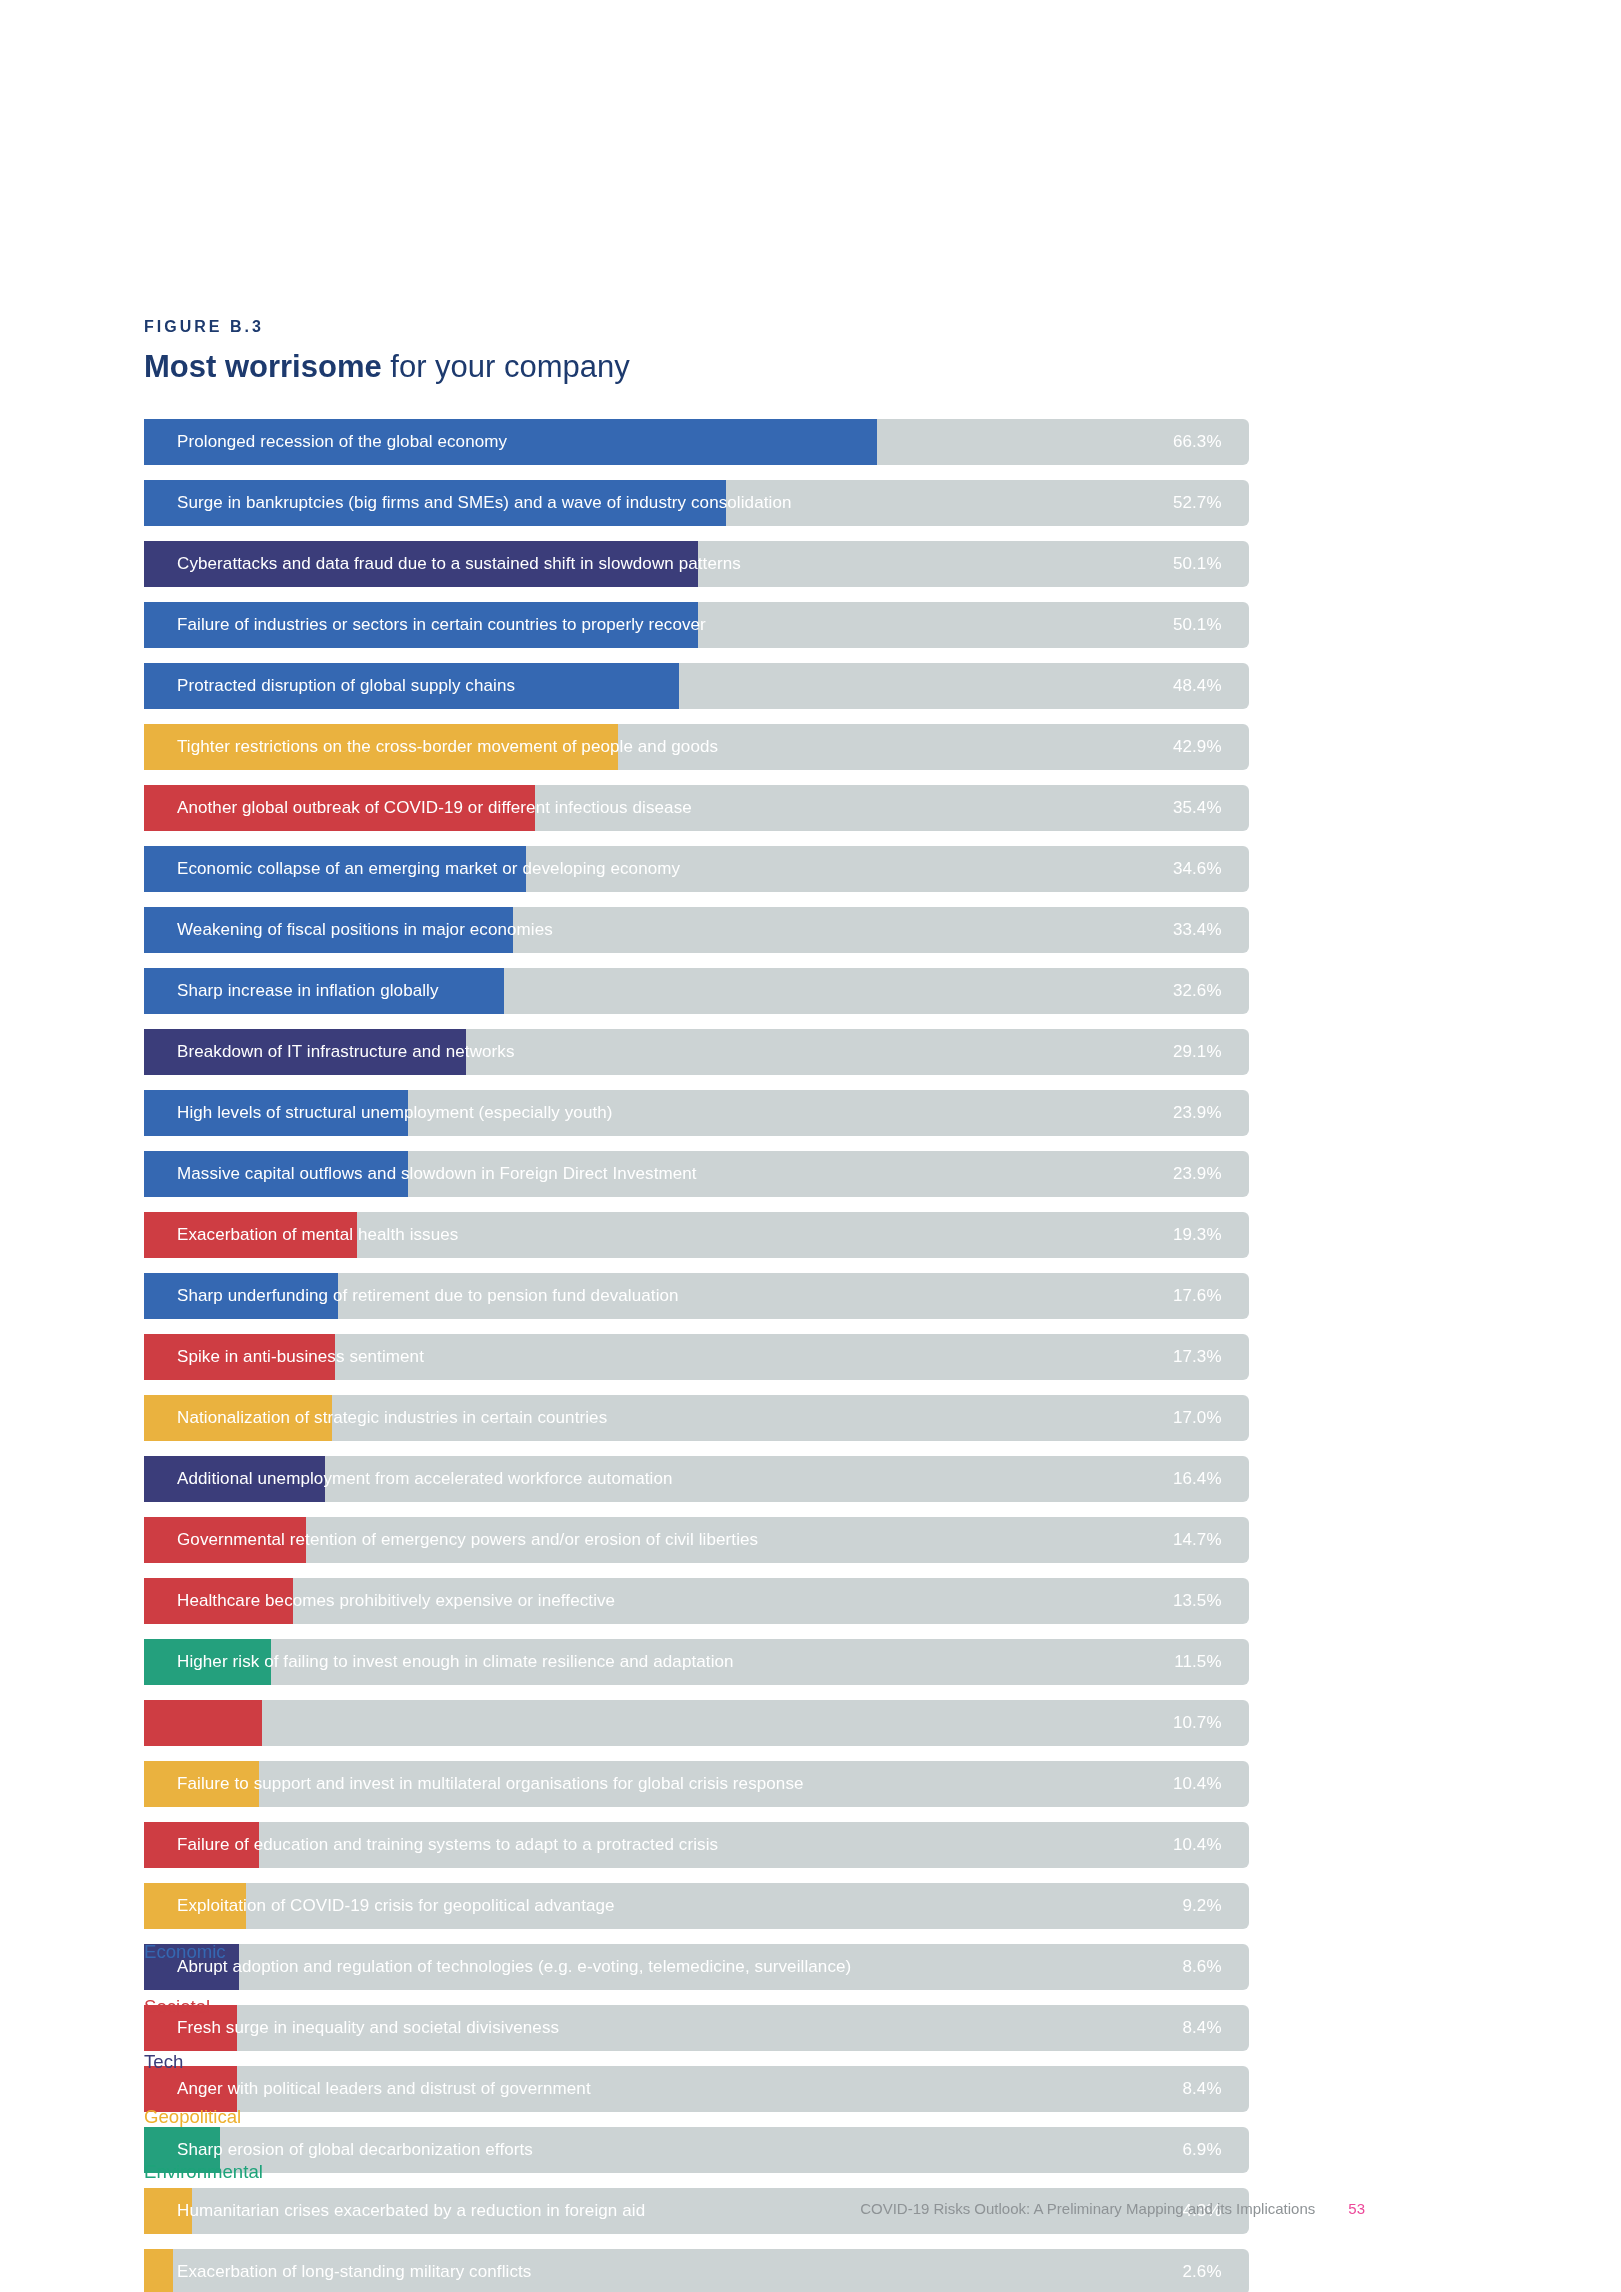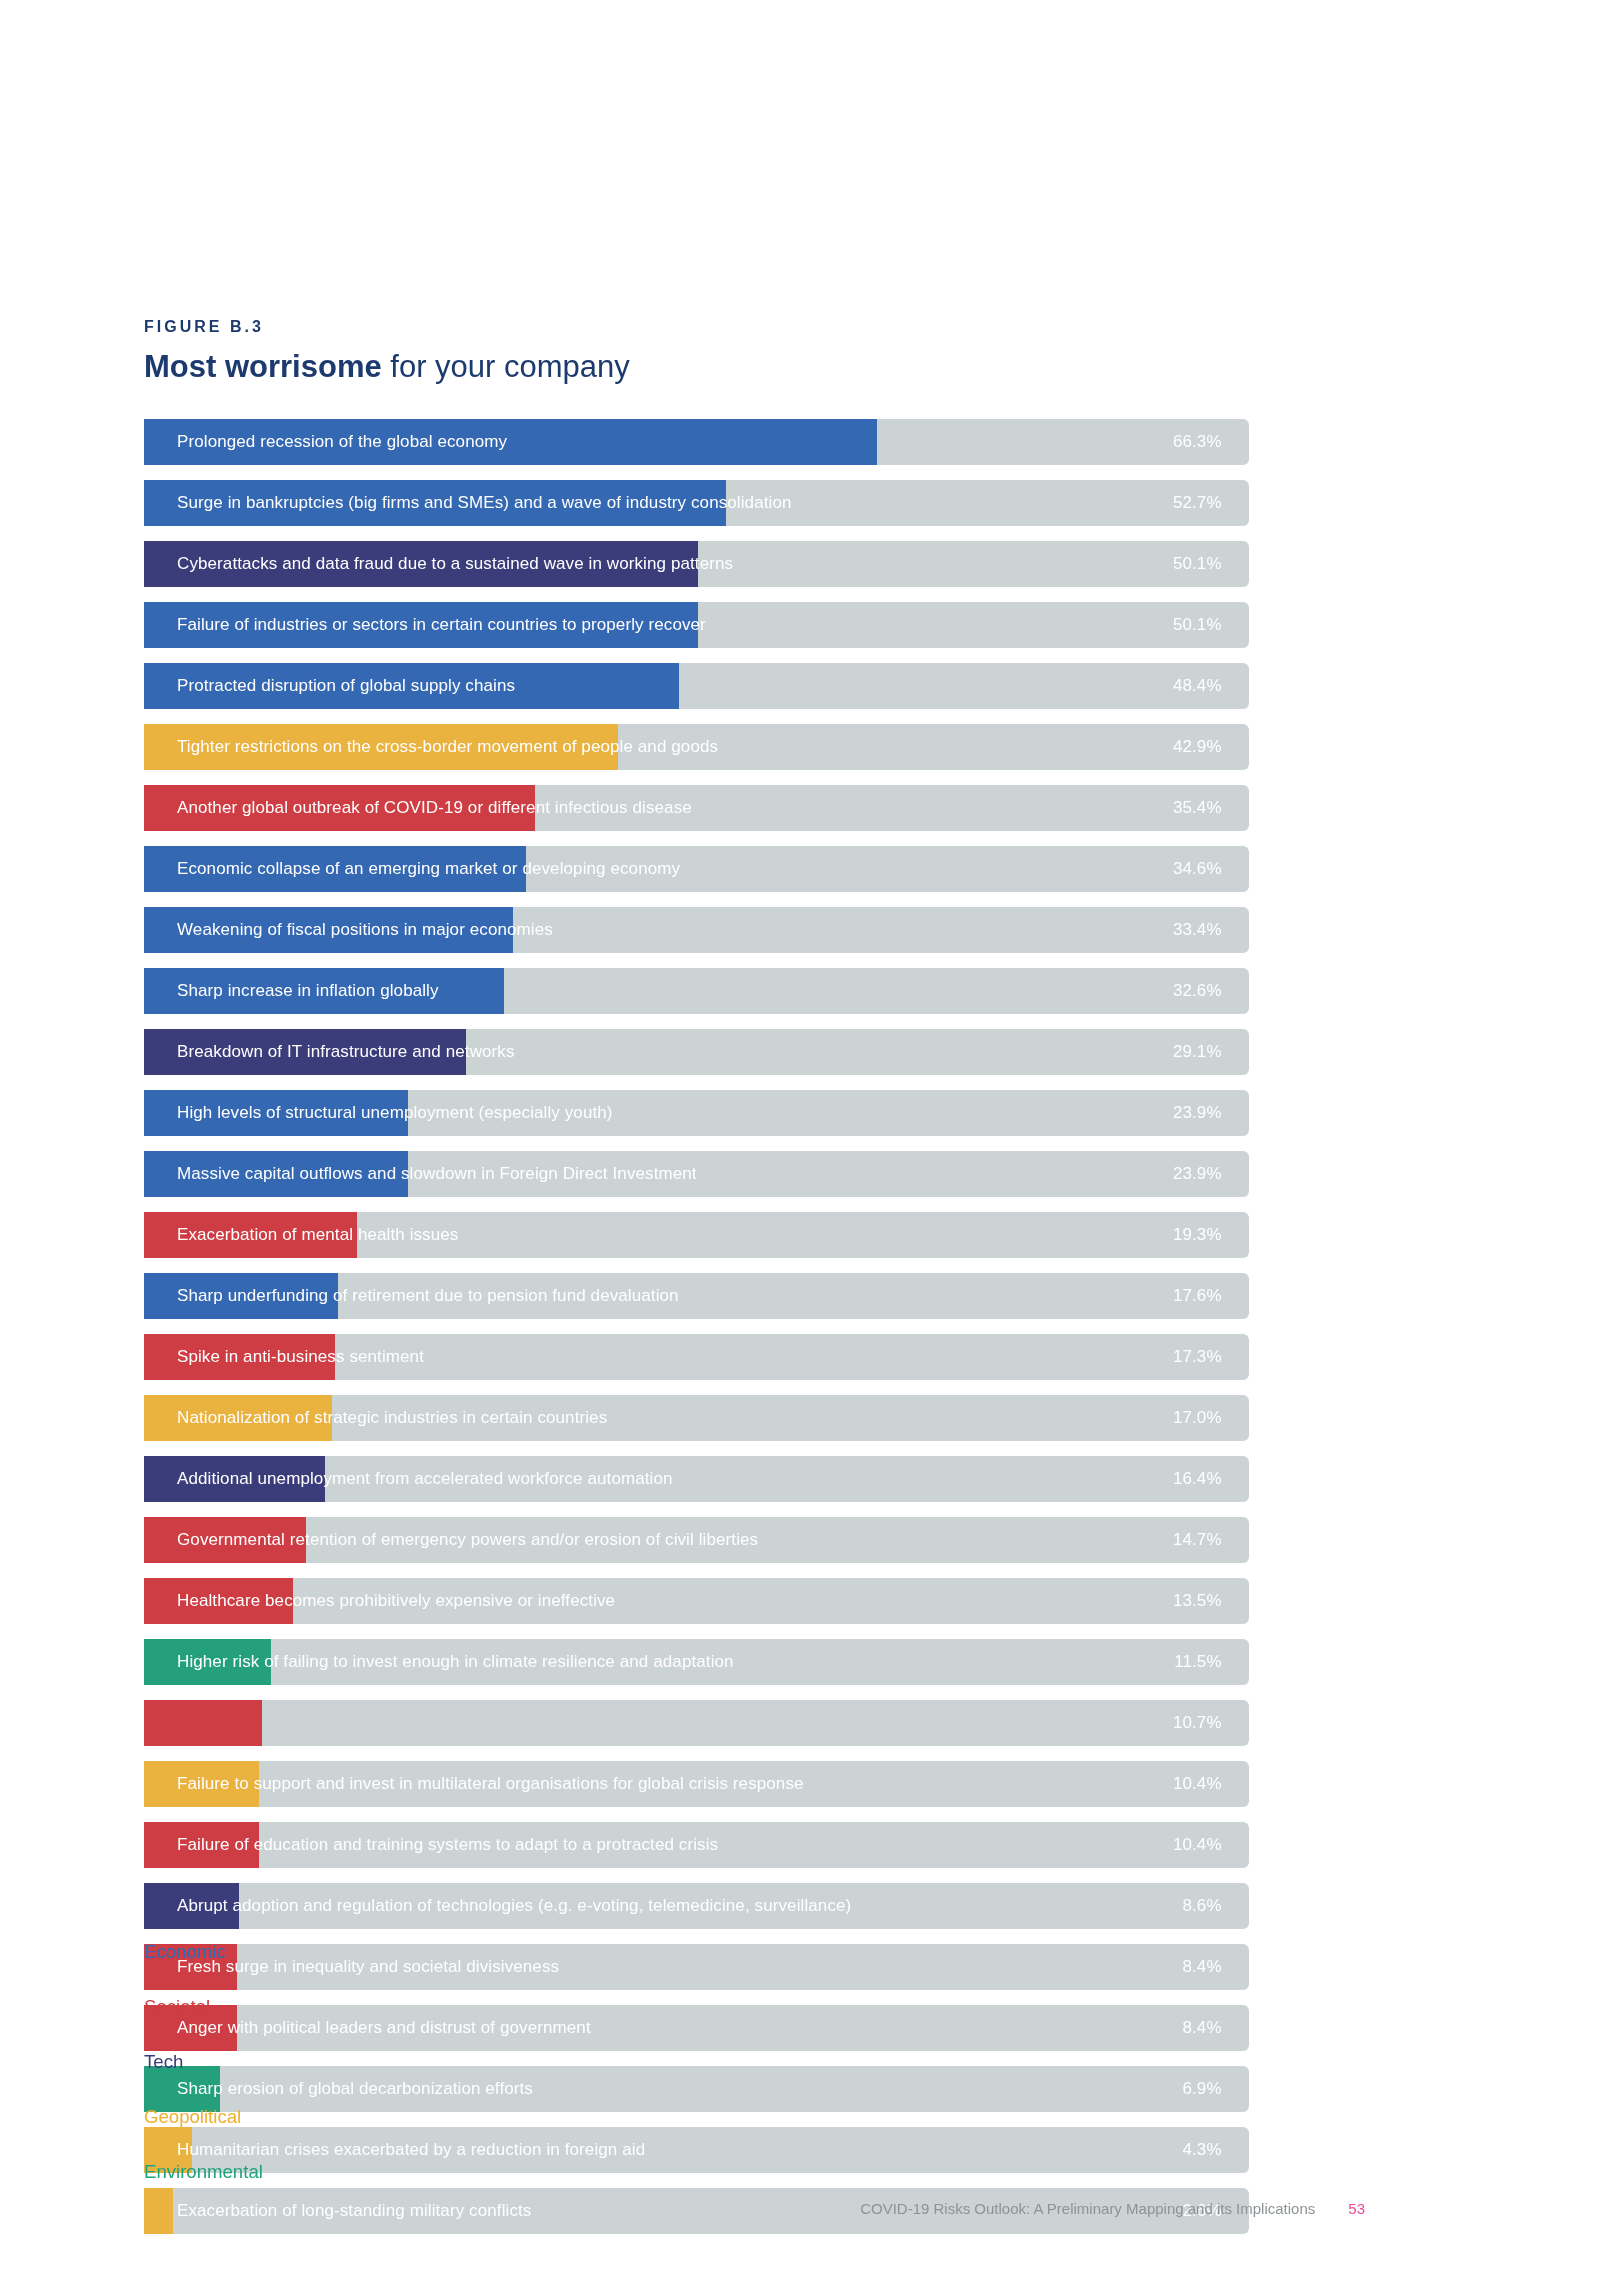--- a/index.html
+++ b/index.html
@@ -142,21 +142,21 @@
         <div class="bar-label">Prolonged recession of the global economy</div>
         <div class="bar-value">66.3%</div>
       </div>
       <div class="bar-row">
         <div class="bar-fill" style="width: 52.7%; background: rgb(53, 104, 178);"></div>
         <div class="bar-label">Surge in bankruptcies (big firms and SMEs) and a wave of industry consolidation</div>
         <div class="bar-value">52.7%</div>
       </div>
       <div class="bar-row">
         <div class="bar-fill" style="width: 50.1%; background: rgb(59, 61, 122);"></div>
-        <div class="bar-label">Cyberattacks and data fraud due to a sustained wave in working patterns</div>
+        <div class="bar-label">Cyberattacks and data fraud due to a sustained shift in slowdown patterns</div>
         <div class="bar-value">50.1%</div>
       </div>
       <div class="bar-row">
         <div class="bar-fill" style="width: 50.1%; background: rgb(53, 104, 178);"></div>
         <div class="bar-label">Failure of industries or sectors in certain countries to properly recover</div>
         <div class="bar-value">50.1%</div>
       </div>
       <div class="bar-row">
         <div class="bar-fill" style="width: 48.4%; background: rgb(53, 104, 178);"></div>
         <div class="bar-label">Protracted disruption of global supply chains</div>
@@ -248,20 +248,25 @@
       </div>
       <div class="bar-row">
         <div class="bar-fill" style="width: 10.4%; background: rgb(234, 178, 63);"></div>
         <div class="bar-label">Failure to support and invest in multilateral organisations for global crisis response</div>
         <div class="bar-value">10.4%</div>
       </div>
       <div class="bar-row">
         <div class="bar-fill" style="width: 10.4%; background: rgb(206, 61, 67);"></div>
         <div class="bar-label">Failure of education and training systems to adapt to a protracted crisis</div>
         <div class="bar-value">10.4%</div>
+      </div>
+      <div class="bar-row">
+        <div class="bar-fill" style="width: 9.2%; background: rgb(234, 178, 63);"></div>
+        <div class="bar-label">Exploitation of COVID-19 crisis for geopolitical advantage</div>
+        <div class="bar-value">9.2%</div>
       </div>
       <div class="bar-row">
         <div class="bar-fill" style="width: 8.6%; background: rgb(59, 61, 122);"></div>
         <div class="bar-label">Abrupt adoption and regulation of technologies (e.g. e-voting, telemedicine, surveillance)</div>
         <div class="bar-value">8.6%</div>
       </div>
       <div class="bar-row">
         <div class="bar-fill" style="width: 8.4%; background: rgb(206, 61, 67);"></div>
         <div class="bar-label">Fresh surge in inequality and societal divisiveness</div>
         <div class="bar-value">8.4%</div>

